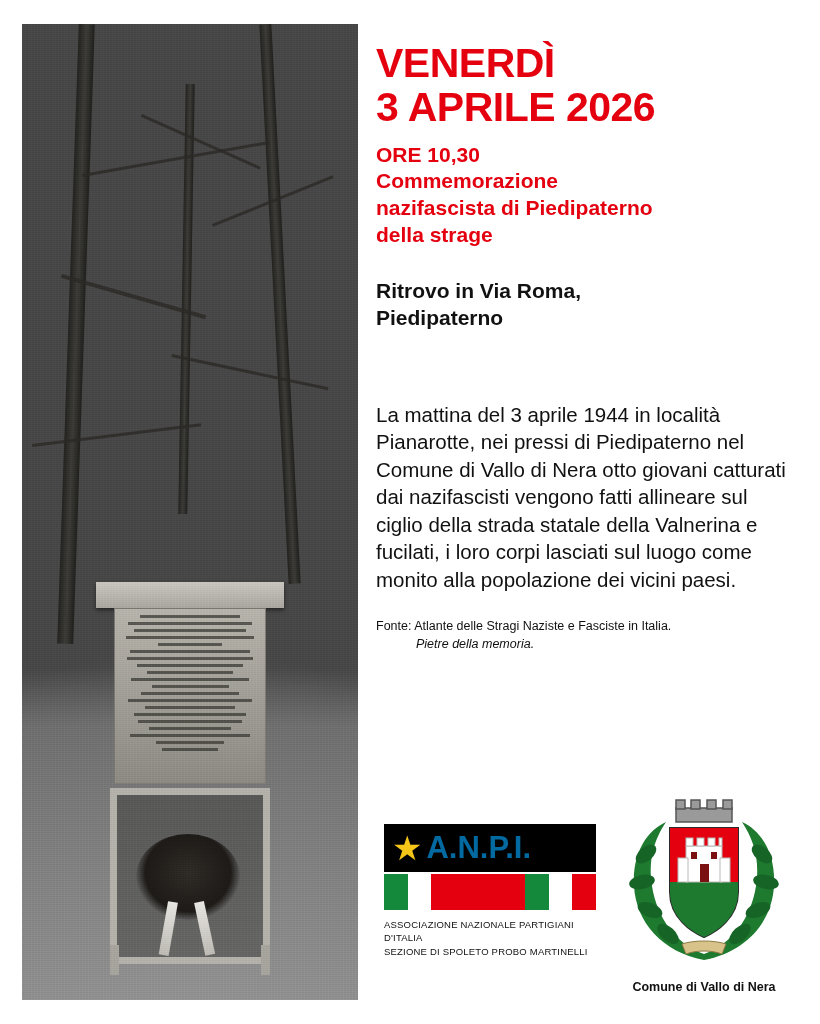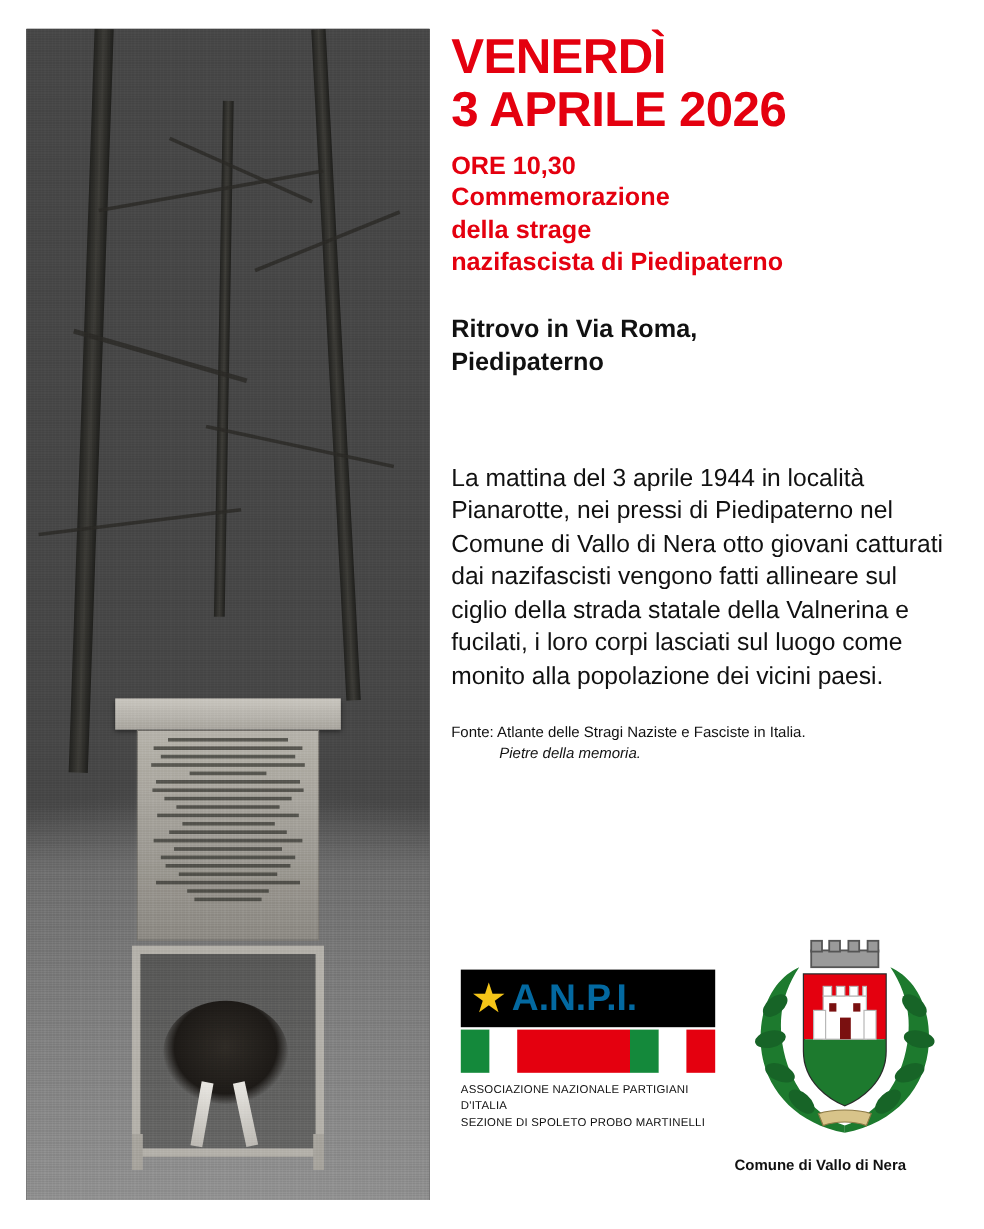--- a/index.html
+++ b/index.html
@@ -135,21 +135,21 @@
     width: 10px;
     height: 54px;
     background: linear-gradient(to bottom, #e8e6e1, #bdbab4);
     transform-origin: top center;
   }
 
   
   .content {
     position: absolute;
     left: 376px;
-    top: 8px;
+    top: 24px;
     width: 420px;
     height: 976px;
   }
   .headline {
     color: #e4000f;
     font-weight: bold;
     font-size: 41px;
     line-height: 1.07;
     letter-spacing: -0.5px;
     margin: 18px 0 0 0;
@@ -236,21 +236,21 @@
     color: #111;
     line-height: 1.4;
     letter-spacing: 0.2px;
   }
 
   .comune {
     position: absolute;
     left: 236px;
     top: 0px;
     width: 184px;
-    text-align: left;
+    text-align: center;
   }
   .crest { position: relative; width: 184px; height: 180px; margin: 0 auto; }
   .crest svg { display: block; }
   .comune-caption {
     margin-top: 6px;
     font-size: 12.5px;
     font-weight: bold;
     color: #111;
   }
 </style>
@@ -311,22 +311,22 @@
   <div class="content">
 
     <div class="headline">
       <div>VENERDÌ</div>
       <div>3 APRILE 2026</div>
     </div>
 
     <div class="subhead">
       <div>ORE 10,30</div>
       <div>Commemorazione</div>
+      <div>nazifascista di Piedipaterno</div>
       <div>della strage</div>
-      <div>nazifascista di Piedipaterno</div>
     </div>
 
     <div class="meeting">
       <div>Ritrovo in Via Roma,</div>
       <div>Piedipaterno</div>
     </div>
 
     <div class="body-text">La mattina del 3 aprile 1944 in località Pianarotte, nei pressi di Piedipaterno nel Comune di Vallo di Nera otto giovani catturati dai  nazifascisti vengono fatti allineare sul ciglio della strada statale della Valnerina e fucilati, i loro corpi lasciati sul luogo come monito alla popolazione dei vicini paesi.</div>
 
     <div class="source">

